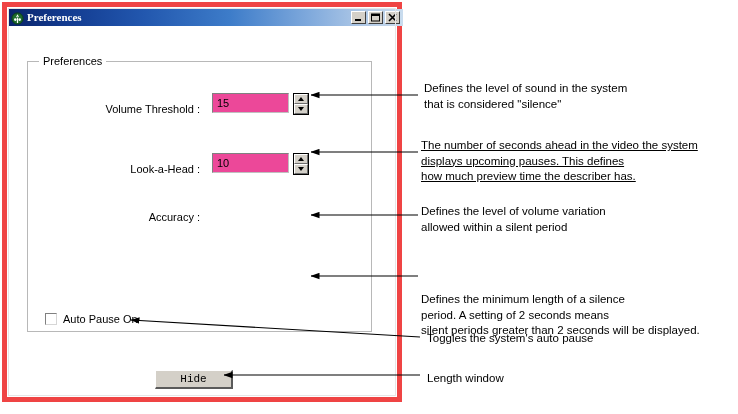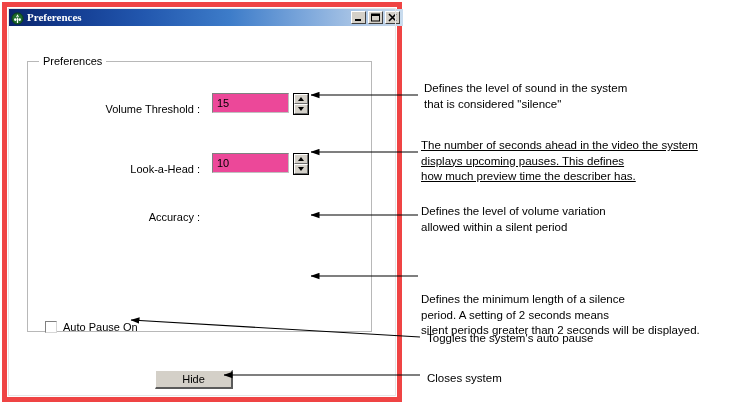--- a/index.html
+++ b/index.html
@@ -179,21 +179,20 @@
   .spin-btn.up .tri   { border-bottom: 4px solid #000000; }
   .spin-btn.down .tri { border-top: 4px solid #000000; }
 
   
   #auto-pause-row {
     position: absolute;
     left: 38px;
     top: 306px;
     display: flex;
     align-items: center;
-    margin-top: 8px;
   }
   #auto-pause-checkbox {
     width: 12px;
     height: 12px;
     box-sizing: border-box;
     border: 1px solid #808080;
     border-right-color: #d6d6d6;
     border-bottom-color: #d6d6d6;
     background: #ffffff;
     margin-right: 6px;
@@ -212,21 +211,21 @@
     top: 363px;
     width: 78px;
     height: 19px;
     background: #d4d0c8;
     border-top: 1px solid #ffffff;
     border-left: 1px solid #ffffff;
     border-right: 2px solid #5a5a5a;
     border-bottom: 2px solid #5a5a5a;
     box-sizing: border-box;
     font-size: 11px;
-    font-family: Liberation Sans, sans-serif;
+    font-family: Liberation Mono, monospace;
     color: #000000;
     cursor: default;
     padding: 0;
     line-height: 14px;
   }
 
   
   .annotation {
     position: absolute;
     font-size: 11.5px;
@@ -336,21 +335,21 @@
  that is considered "silence"</div>
 <div class="annotation" id="annotation-lookahead">The number of seconds ahead in the video the system
 displays upcoming pauses. This defines
 how much preview time the describer has.</div>
 <div class="annotation" id="annotation-accuracy">Defines the level of volume variation
 allowed within a silent period</div>
 <div class="annotation" id="annotation-pause">Defines the minimum length of a silence
 period. A setting of 2 seconds means
 silent periods greater than 2 seconds will be displayed.</div>
 <div class="annotation" id="annotation-autopause">Toggles the system's auto pause</div>
-<div class="annotation" id="annotation-hide">Closes system</div>
+<div class="annotation" id="annotation-hide">Length window</div>
 
 <svg id="leader-lines">
   <defs>
     <marker id="arrowhead" markerWidth="9" markerHeight="7" refX="8.5" refY="3.5" orient="auto" markerUnits="userSpaceOnUse">
       <polygon points="9,3.5 0,0.3 0,6.7" fill="#000000"></polygon>
     </marker>
   </defs>
 
   <line x1="418" y1="95" x2="311" y2="95" stroke="#000000" stroke-width="1.1" marker-end="url(#arrowhead)"></line>
 

